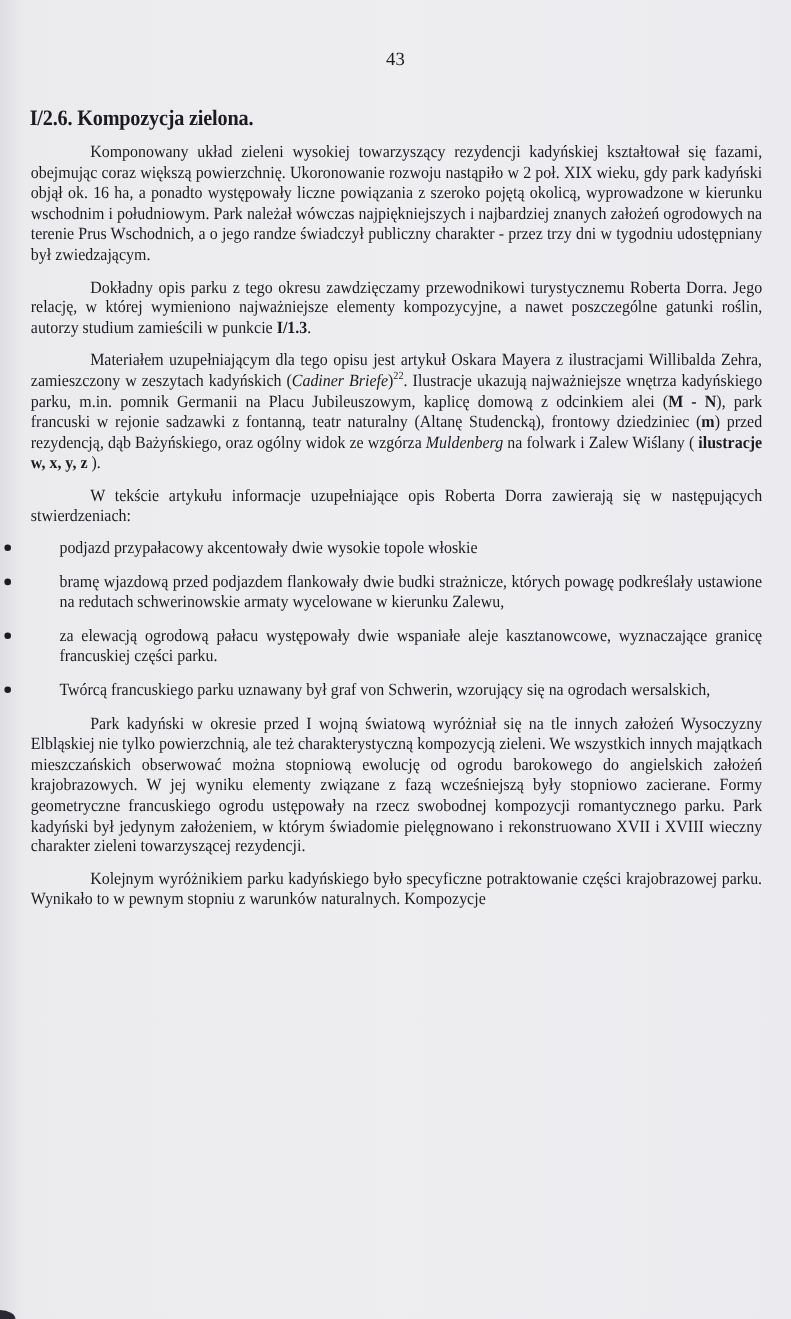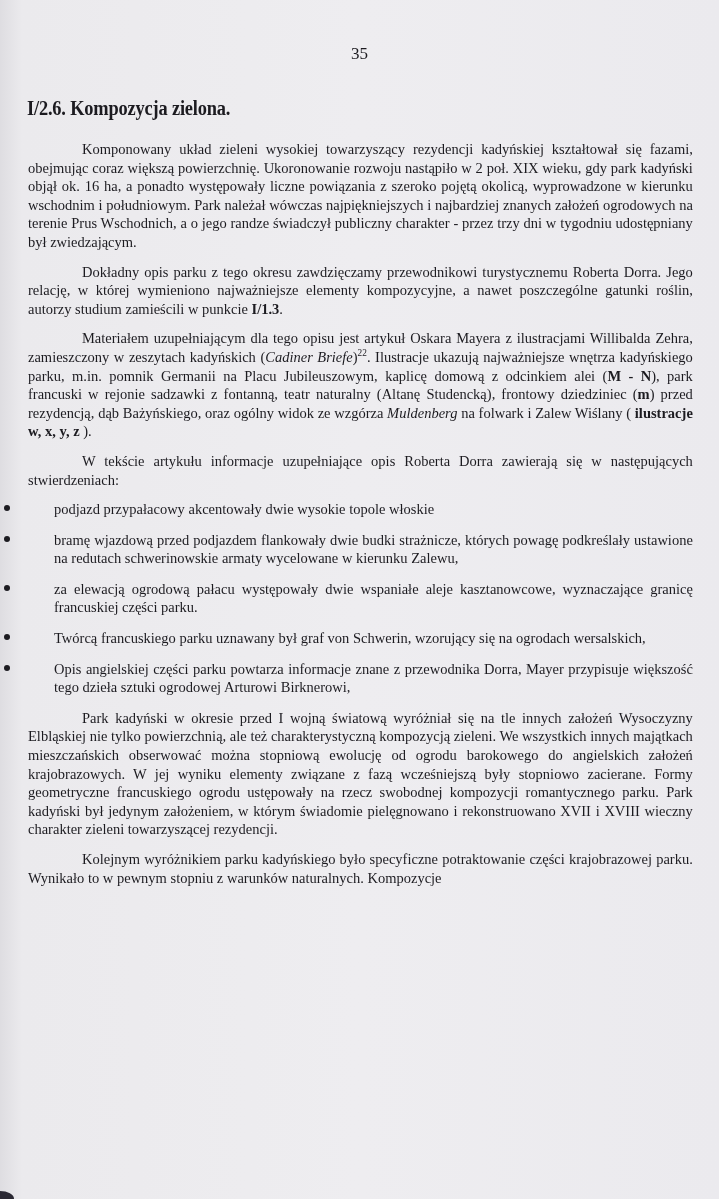--- a/index.html
+++ b/index.html
@@ -34,21 +34,21 @@
       top: 97px;
       font-size: 20px;
       font-weight: bold;
       letter-spacing: -0.2px;
       transform: scaleX(0.92);
       transform-origin: left center;
     }
     .content {
       position: absolute;
       left: 28px;
-      top: 140px;
+      top: 130px;
       width: 665px;
       font-size: 15.6px;
       line-height: 18.6px;
     }
     p.para {
       margin: 0 0 11px 0;
       text-indent: 58px;
       text-align: justify;
       transform: scaleX(0.93);
       transform-origin: left top;
@@ -88,21 +88,21 @@
       width: 14px; height: 8px;
       background: #2a2833;
       border-top-right-radius: 14px 8px;
     }
   </style>
 </head>
 <body>
 
 <div class="page">
 
-  <div class="page-number">35</div>
+  <div class="page-number">43</div>
 
   <div class="section-title">I/2.6. Kompozycja zielona.</div>
 
   <div class="content">
 
     <p class="para">Komponowany układ zieleni wysokiej towarzyszący rezydencji kadyńskiej kształtował się fazami, obejmując coraz większą powierzchnię. Ukoronowanie rozwoju nastąpiło w 2 poł. XIX wieku, gdy park kadyński objął ok. 16 ha, a ponadto występowały liczne powiązania z szeroko pojętą okolicą, wyprowadzone w kierunku wschodnim i południowym. Park należał wówczas najpiękniejszych i najbardziej znanych założeń ogrodowych na terenie Prus Wschodnich, a o jego randze świadczył publiczny charakter - przez trzy dni w tygodniu udostępniany był zwiedzającym.</p>
 
     <p class="para"><span>Dokładny opis parku z tego okresu zawdzięczamy przewodnikowi turystycznemu Roberta Dorra. Jego relację, w której wymieniono najważniejsze elementy kompozycyjne, a nawet poszczególne gatunki roślin, autorzy studium zamieścili w punkcie </span><span class="b">I/1.3</span><span>.</span></p>
 
     <p class="para"><span>Materiałem uzupełniającym dla tego opisu jest artykuł Oskara Mayera z ilustracjami Willibalda Zehra, zamieszczony w zeszytach kadyńskich (</span><span class="i">Cadiner Briefe</span><span>)</span><sup>22</sup><span>. Ilustracje ukazują najważniejsze wnętrza kadyńskiego parku, m.in. pomnik Germanii na Placu Jubileuszowym, kaplicę domową z odcinkiem alei (</span><span class="b">M - N</span><span>), park francuski w rejonie sadzawki z fontanną, teatr naturalny (Altanę Studencką), frontowy dziedziniec (</span><span class="b">m</span><span>) przed rezydencją, dąb Bażyńskiego, oraz ogólny widok ze wzgórza </span><span class="i">Muldenberg</span><span> na folwark i Zalew Wiślany ( </span><span class="b">ilustracje w, x, y, z</span><span> ).</span></p>
@@ -119,24 +119,20 @@
           <span class="txt">bramę wjazdową przed podjazdem flankowały dwie budki strażnicze, których powagę podkreślały ustawione na redutach schwerinowskie armaty wycelowane w kierunku Zalewu,</span>
         </li>
       <li>
           <span class="bullet"></span>
           <span class="txt">za elewacją ogrodową pałacu występowały dwie wspaniałe aleje kasztanowcowe, wyznaczające granicę francuskiej części parku.</span>
         </li>
       <li>
           <span class="bullet"></span>
           <span class="txt">Twórcą francuskiego parku uznawany był graf von Schwerin, wzorujący się na ogrodach wersalskich,</span>
         </li>
-      <li>
-          <span class="bullet"></span>
-          <span class="txt">Opis angielskiej części parku powtarza informacje znane z przewodnika Dorra, Mayer przypisuje większość tego dzieła sztuki ogrodowej Arturowi Birknerowi,</span>
-        </li>
     </ul>
 
     <p class="para">Park kadyński w okresie przed I wojną światową wyróżniał się na tle innych założeń Wysoczyzny Elbląskiej nie tylko powierzchnią, ale też charakterystyczną kompozycją zieleni. We wszystkich innych majątkach mieszczańskich obserwować można stopniową ewolucję od ogrodu barokowego do angielskich założeń krajobrazowych. W jej wyniku elementy związane z fazą wcześniejszą były stopniowo zacierane. Formy geometryczne francuskiego ogrodu ustępowały na rzecz swobodnej kompozycji romantycznego parku. Park kadyński był jedynym założeniem, w którym świadomie pielęgnowano i rekonstruowano XVII i XVIII wieczny charakter zieleni towarzyszącej rezydencji.</p>
 
     <p class="para">Kolejnym wyróżnikiem parku kadyńskiego było specyficzne potraktowanie części krajobrazowej parku. Wynikało to w pewnym stopniu z warunków naturalnych. Kompozycje</p>
 
   </div>
 
   <div class="corner-shadow"></div>
 </div>

